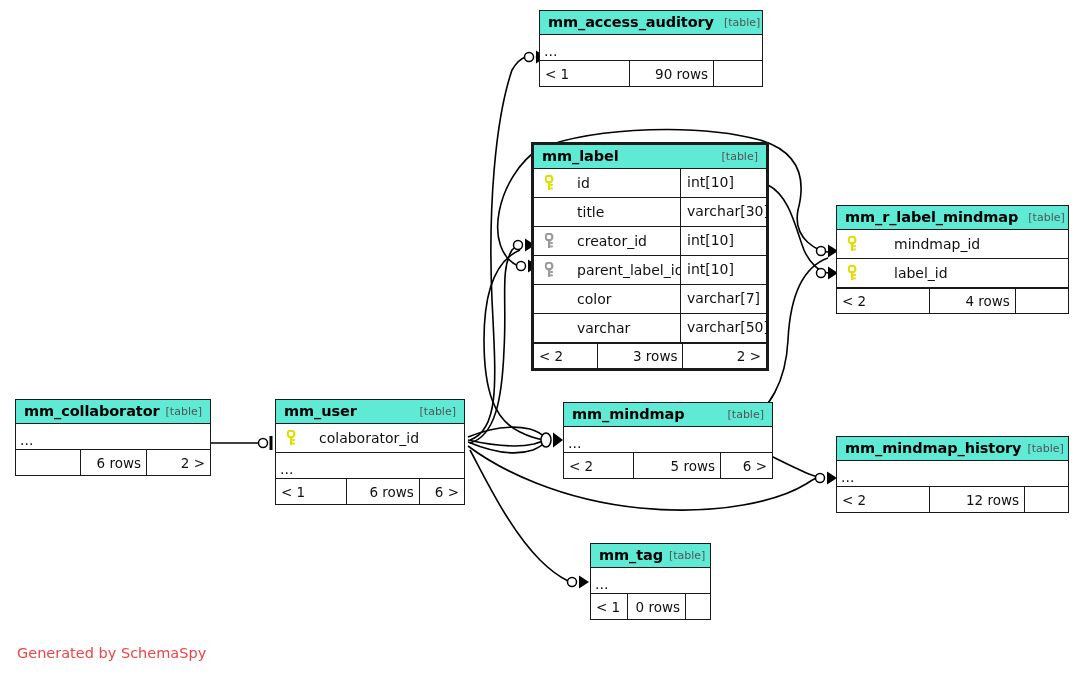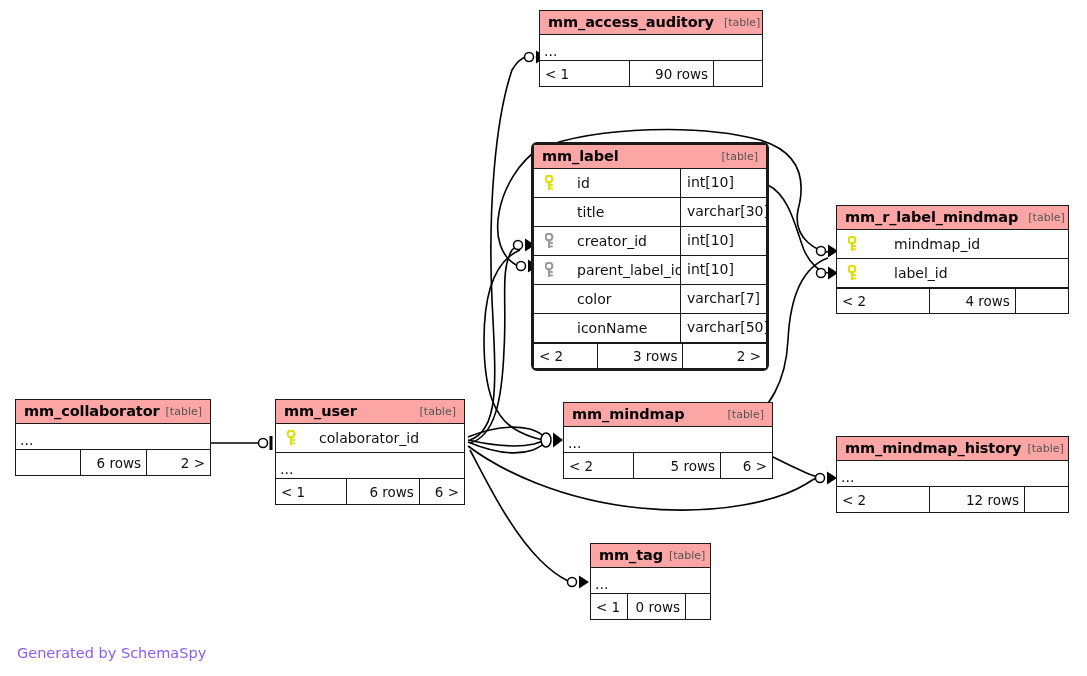--- a/index.html
+++ b/index.html
@@ -23,27 +23,26 @@
   }
   .table-box {
     position: absolute;
     box-sizing: border-box;
     border: 1.5px solid #1a1a1a;
     background: #ffffff;
     z-index: 5;
   }
   .table-box.highlight {
     border-width: 3px;
-    border-radius: 6px;
   }
   .tbl-header {
     display: flex;
     align-items: center;
     justify-content: space-between;
-    background: #fca5a5;
+    background: #5eead4;
     border-bottom: 1.5px solid #1a1a1a;
     padding: 3px 8px 4px 8px;
     box-sizing: border-box;
     white-space: nowrap;
   }
   .tbl-name {
     font-weight: bold;
     font-size: 14.5px;
     color: #000;
     letter-spacing: -0.1px;
@@ -121,21 +120,21 @@
     white-space: nowrap;
   }
   .fc-left { justify-content: flex-start; }
   .fc-mid { justify-content: flex-end; border-left: 1.5px solid #1a1a1a; text-align: right; }
   .fc-right { justify-content: flex-end; border-left: 1.5px solid #1a1a1a; }
   .credit {
     position: absolute;
     left: 17px;
     top: 645px;
     font-size: 14.5px;
-    color: #8b5cf6;
+    color: #ef4444;
     z-index: 6;
   }
 </style>
 </head>
 <body>
 
 <svg id="edge-layer" viewBox="0 0 1087 676">
   <g fill="none" stroke="#000" stroke-width="1.6">
 
     <path d="M470,440 C500,430 496,380 492,300 C488,210 495,120 512,70 C518,60 522,58 526,57"></path>
@@ -271,21 +270,21 @@
     <span class="col-name">
       <span class="key-slot"></span>
       <span class="label-text">color</span>
     </span>
     <span class="col-type" style="width:86px">varchar[7]</span>
   </div>
 
   <div class="col-row">
     <span class="col-name">
       <span class="key-slot"></span>
-      <span class="label-text">iconName</span>
+      <span class="label-text">varchar</span>
     </span>
     <span class="col-type" style="width:86px">varchar[50]</span>
   </div>
 
   <div class="footer-row" style="border-top:1.5px solid #1a1a1a">
     <div class="footer-cell fc-left" style="width:27%">&lt; 2</div>
     <div class="footer-cell fc-mid" style="width:37%">3 rows</div>
     <div class="footer-cell fc-right" style="width:36%">2 &gt;</div>
   </div>
 </div>

